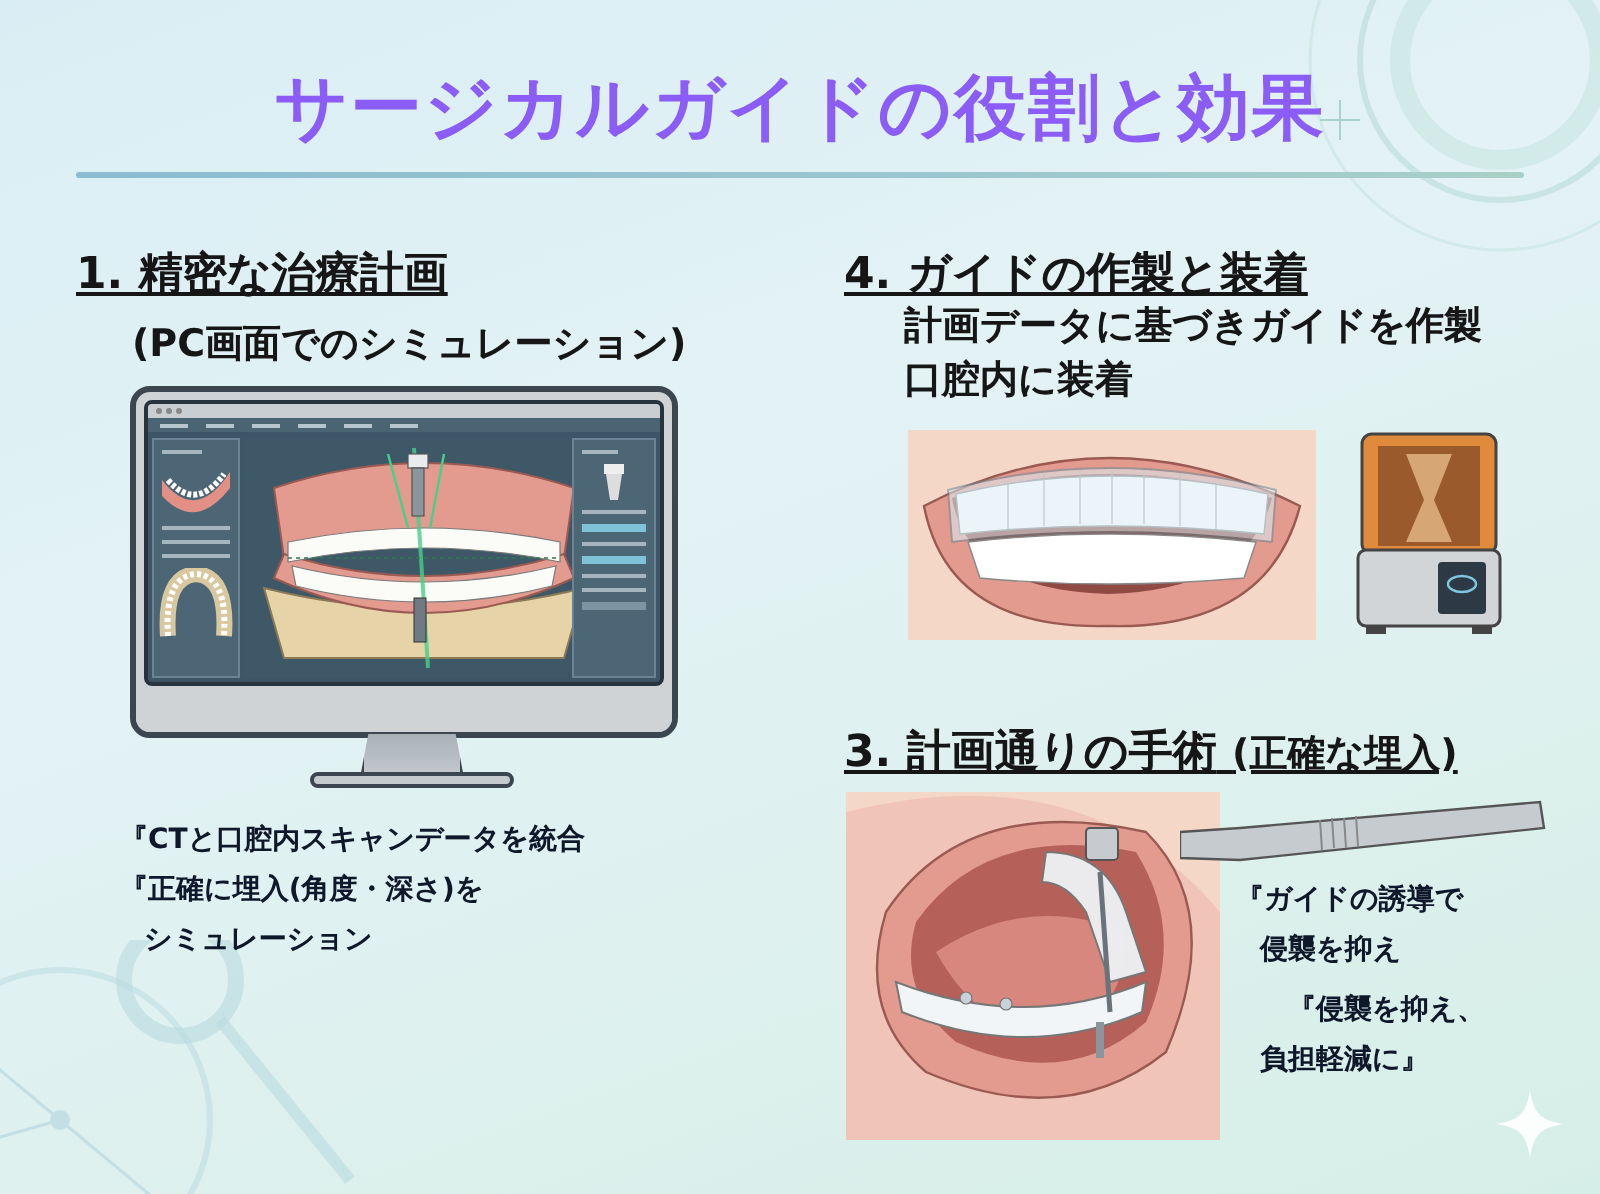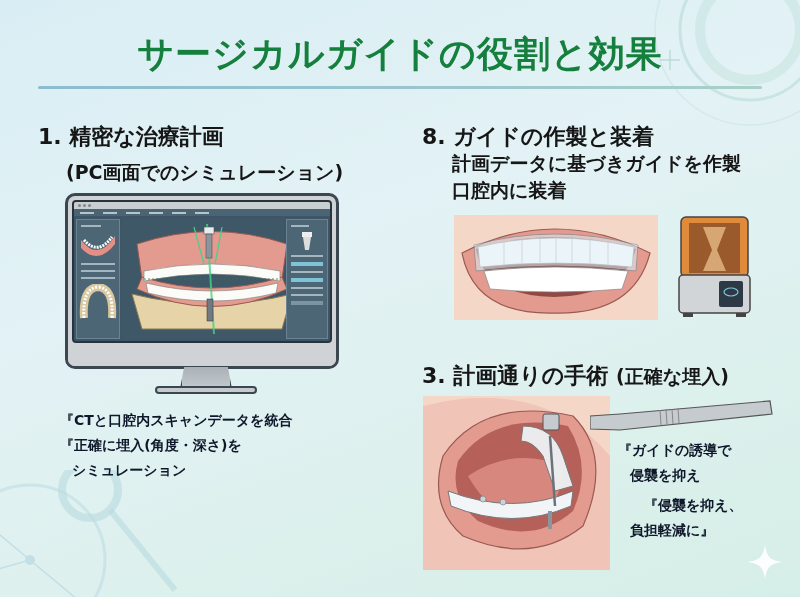--- a/index.html
+++ b/index.html
@@ -7,28 +7,28 @@
   body {
     font-family: "DejaVu Sans", "Liberation Sans", sans-serif;
     background: linear-gradient(160deg, #d9eef4 0%, #e3f2f5 40%, #dcf0ec 75%, #d6eee8 100%);
     position: relative;
     color: #1c1c1c;
   }
   .deco { position: absolute; pointer-events: none; }
   .title {
     position: absolute; top: 30px; left: 0; width: 800px;
     text-align: center; font-size: 36px; font-weight: bold;
-    color: #15803d; letter-spacing: 1px;
+    color: #8b5cf6; letter-spacing: 1px;
   }
   .title-rule {
     position: absolute; top: 86px; left: 38px; width: 724px; height: 3px;
     background: linear-gradient(90deg, #8cbcd0, #9cc6cf 60%, #a9d0c6);
     border-radius: 2px;
   }
-  .sec-heading { position: absolute; font-size: 22px; font-weight: bold; color: #161616; white-space: nowrap; }
+  .sec-heading { position: absolute; font-size: 22px; font-weight: bold; color: #161616; white-space: nowrap; text-decoration: underline; }
   .sec-sub { position: absolute; font-size: 19px; font-weight: bold; color: #161616; white-space: nowrap; line-height: 26px; }
   .bullet-text { position: absolute; font-size: 14px; font-weight: bold; color: #0f172a; white-space: nowrap; line-height: 25px; }
 
   
   .monitor {
     position: absolute; left: 65px; top: 193px; width: 274px; height: 176px;
     background: #cfd3d6; border: 3px solid #3c4650; border-radius: 10px; overflow: hidden;
   }
   .screen {
     position: absolute; left: 4px; top: 4px; right: 4px; height: 143px;
@@ -150,21 +150,21 @@
   </div>
   <div class="stand-neck"></div>
   <div class="stand-base"></div>
 
   <div class="bullet-text" style="left:60px;top:408px">『CTと口腔内スキャンデータを統合</div>
   <div class="bullet-text" style="left:60px;top:433px">『正確に埋入(角度・深さ)を</div>
   <div class="bullet-text" style="left:72px;top:458px">シミュレーション</div>
 </section>
 
 <section>
-  <div class="sec-heading" style="left:422px;top:122px">8. ガイドの作製と装着</div>
+  <div class="sec-heading" style="left:422px;top:122px">4. ガイドの作製と装着</div>
   <div class="sec-sub" style="left:452px;top:150px">計画データに基づきガイドを作製</div>
   <div class="sec-sub" style="left:452px;top:177px">口腔内に装着</div>
 
   <div class="illus" style="left:454px;top:215px;width:204px;height:105px;background:#f5d7c8">
     <svg width="204" height="105" viewBox="0 0 204 105">
       <path d="M8 38 Q100 -10 196 38 Q180 100 100 98 Q20 100 8 38Z" fill="#e39a8f" stroke="#9a5a52" stroke-width="1.2"></path>
       <path d="M22 34 Q100 10 182 34 Q170 80 100 82 Q30 80 22 34Z" fill="#8f4a44"></path>
       <path d="M24 32 Q100 14 180 32 L178 52 Q100 44 26 52Z" fill="#ffffff" stroke="#888" stroke-width="0.7"></path>
       <g stroke="#999" stroke-width="0.6">
         <line x1="50" y1="26" x2="50" y2="50"></line>

